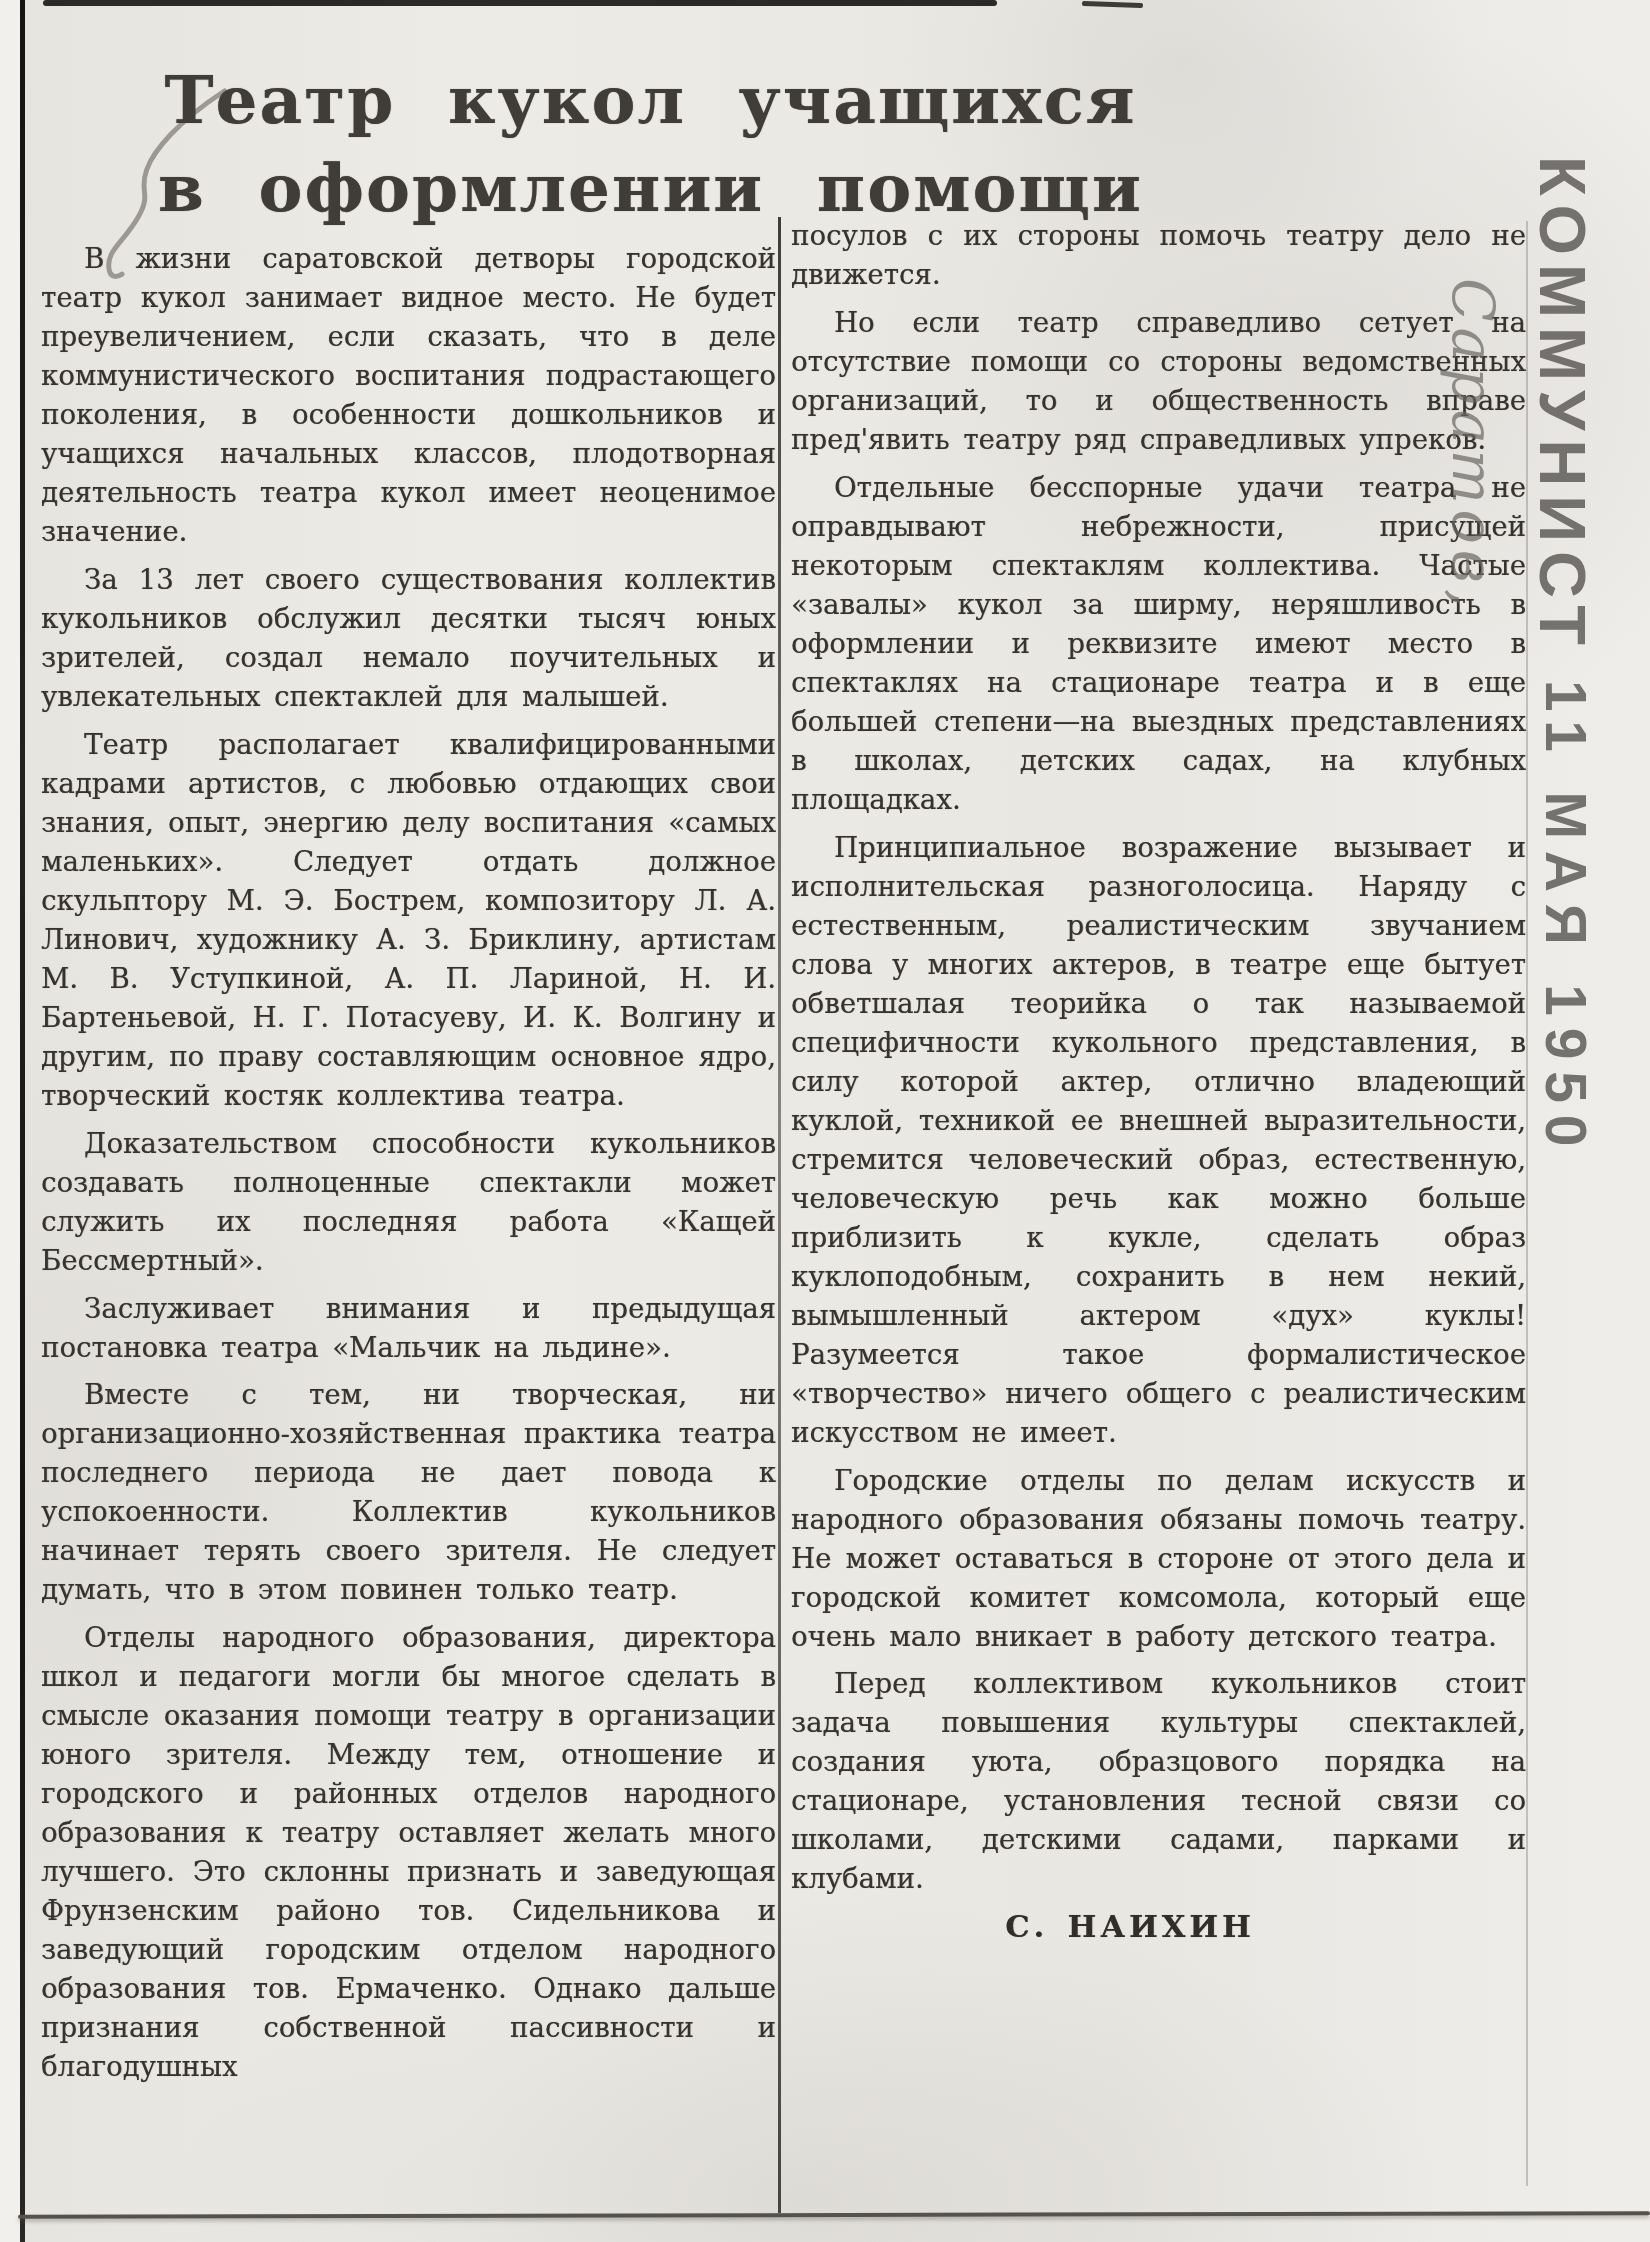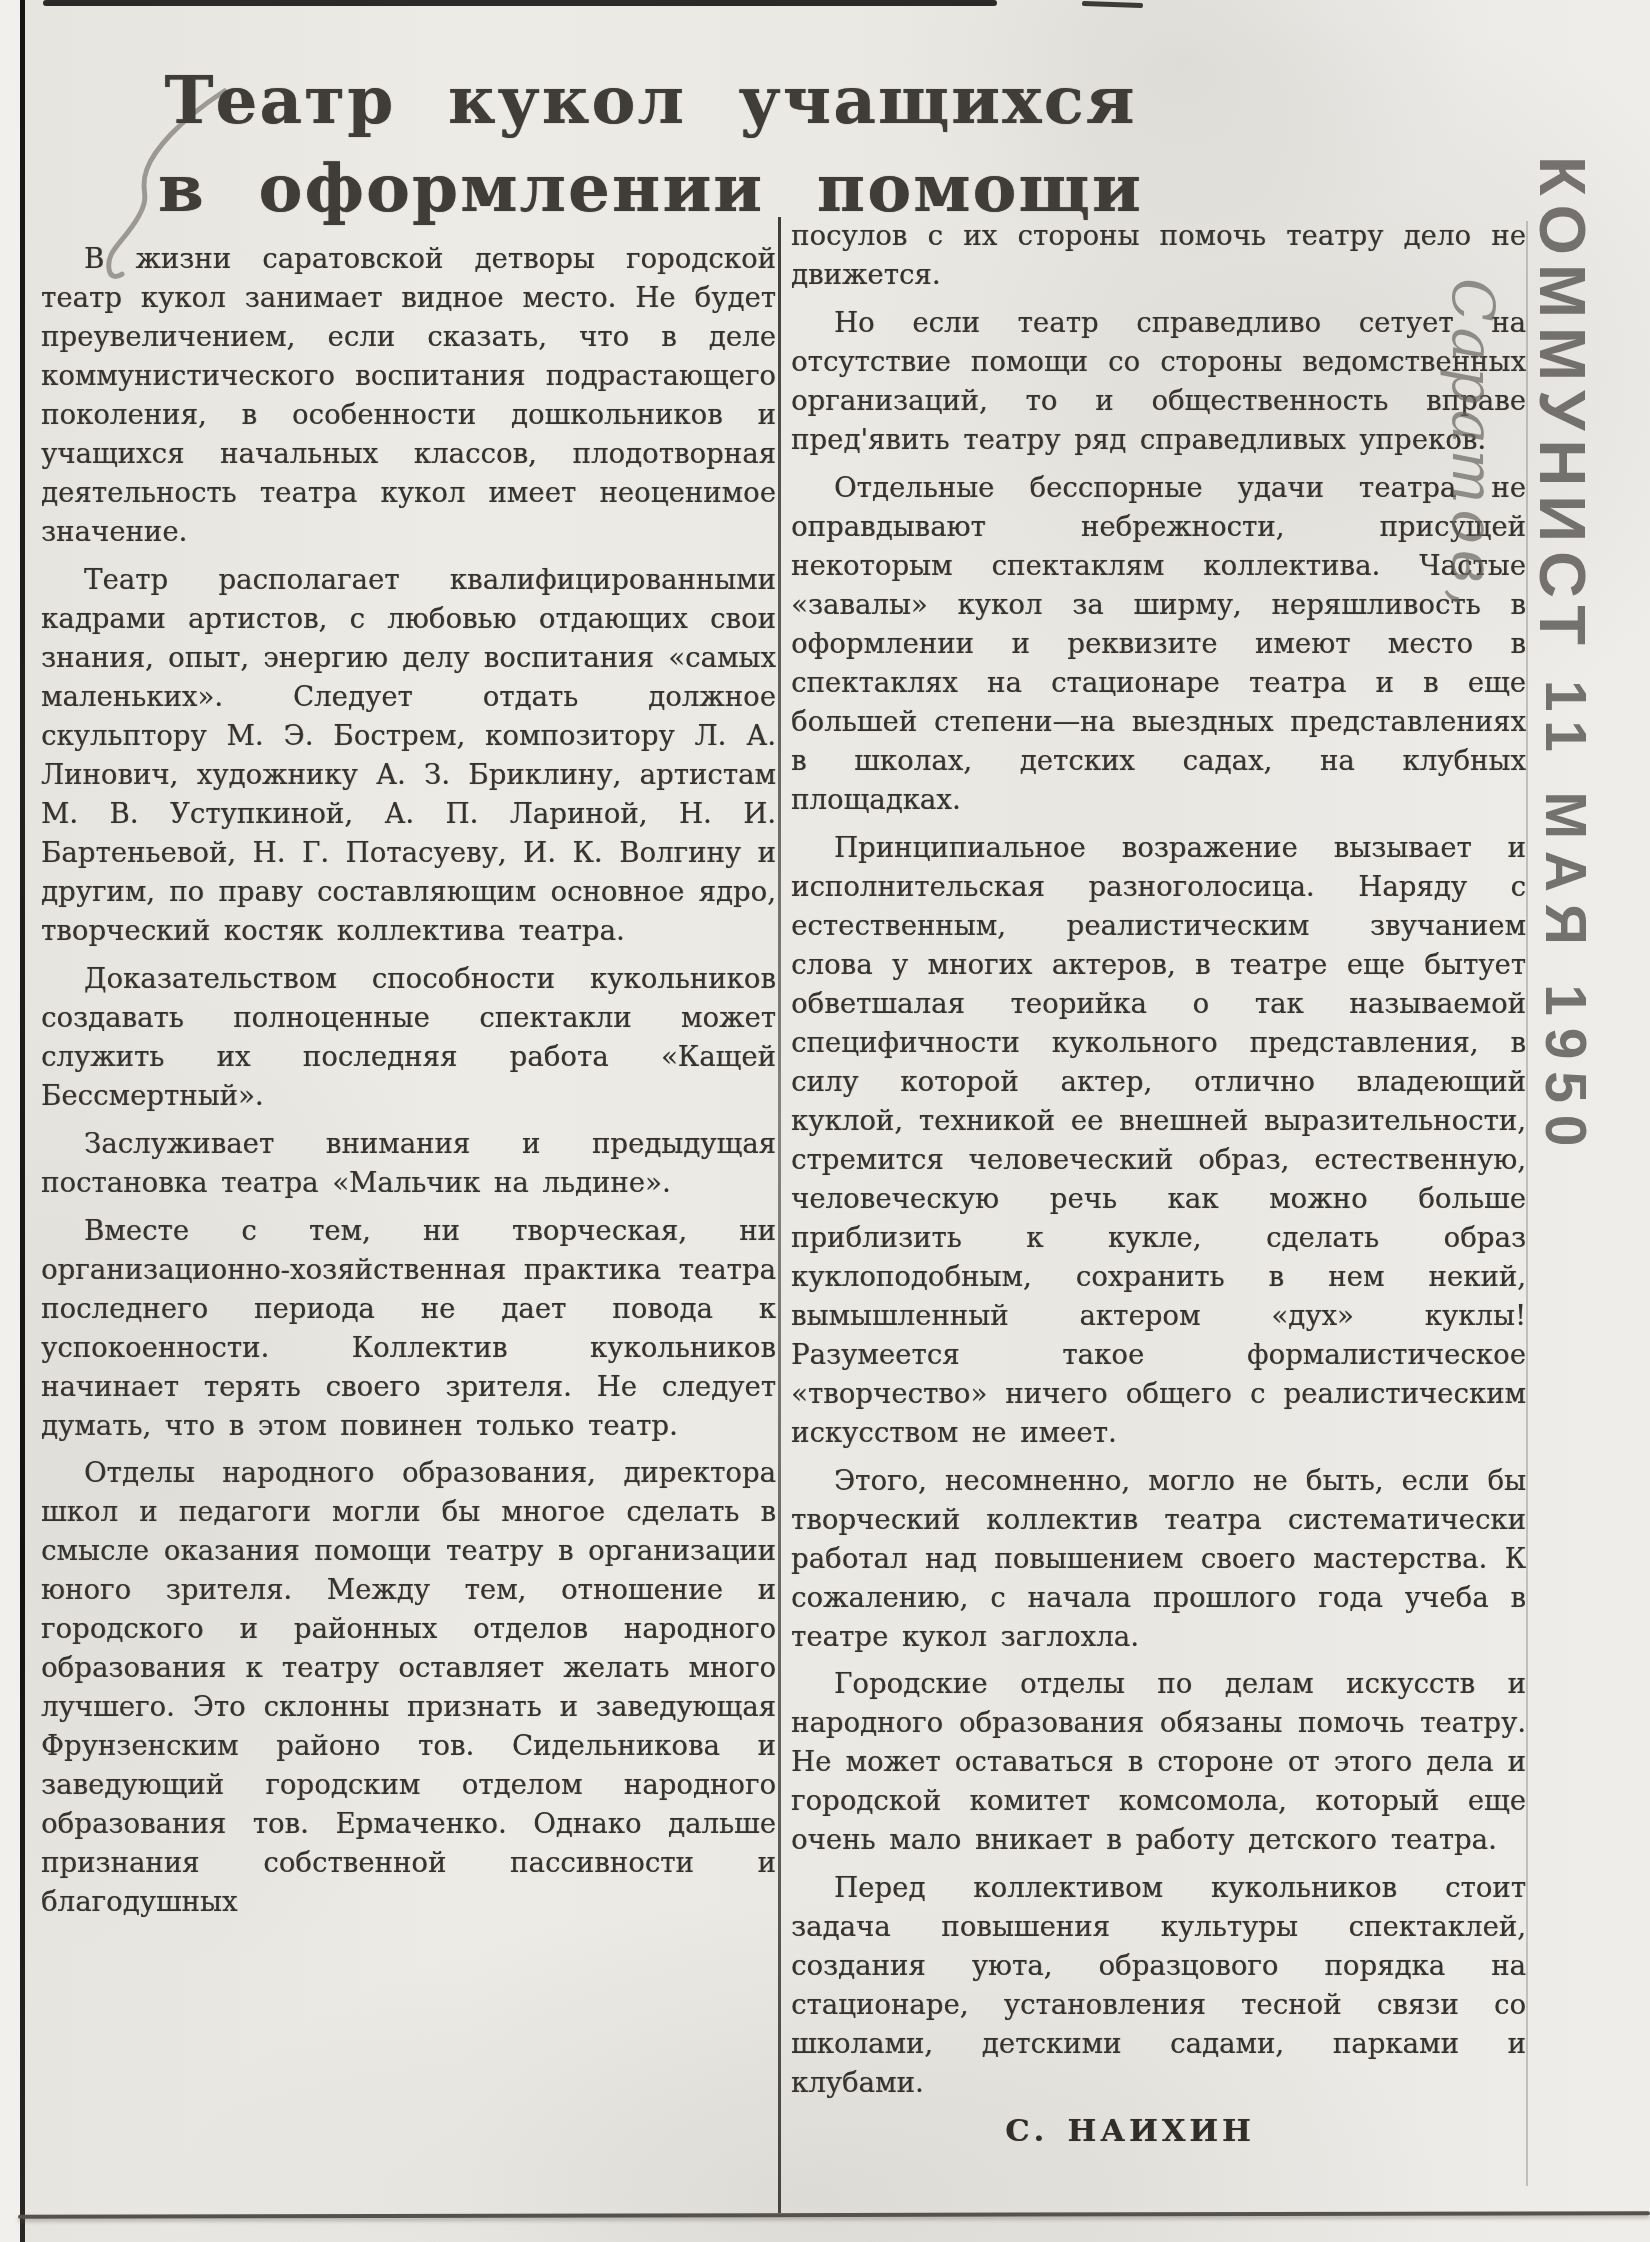--- a/index.html
+++ b/index.html
@@ -100,35 +100,35 @@
   </svg>
 
   <h1 class="headline">
     <span>Театр кукол учащихся</span><br>
     <span>в оформлении помощи</span>
   </h1>
 
   <div class="col col-left">
     <div class="list">
         <p class="par">В жизни саратовской детворы городской театр кукол занимает видное место. Не будет преувеличением, если сказать, что в деле коммунистического воспитания подрастающего поколения, в особенности дошкольников и учащихся начальных классов, плодотворная деятельность театра кукол имеет неоценимое значение.</p>
+        <p class="par">За 13 лет своего существования коллектив кукольников обслужил десятки тысяч юных зрителей, создал немало поучительных и увлекательных спектаклей для малышей.</p>
         <p class="par">Театр располагает квалифицированными кадрами артистов, с любовью отдающих свои знания, опыт, энергию делу воспитания «самых маленьких». Следует отдать должное скульптору М. Э. Бострем, композитору Л. А. Линович, художнику А. З. Бриклину, артистам М. В. Уступкиной, А. П. Лариной, Н. И. Бартеньевой, Н. Г. Потасуеву, И. К. Волгину и другим, по праву составляющим основное ядро, творческий костяк коллектива театра.</p>
         <p class="par">Доказательством способности кукольников создавать полноценные спектакли может служить их последняя работа «Кащей Бессмертный».</p>
         <p class="par">Заслуживает внимания и предыдущая постановка театра «Мальчик на льдине».</p>
         <p class="par">Вместе с тем, ни творческая, ни организационно-хозяйственная практика театра последнего периода не дает повода к успокоенности. Коллектив кукольников начинает терять своего зрителя. Не следует думать, что в этом повинен только театр.</p>
         <p class="par">Отделы народного образования, директора школ и педагоги могли бы многое сделать в смысле оказания помощи театру в организации юного зрителя. Между тем, отношение и городского и районных отделов народного образования к театру оставляет желать много лучшего. Это склонны признать и заведующая Фрунзенским районо тов. Сидельникова и заведующий городским отделом народного образования тов. Ермаченко. Однако дальше признания собственной пассивности и благодушных</p>
       </div>
   </div>
 
   <div class="col col-right">
     <div class="list">
         <p class="par">посулов с их стороны помочь театру дело не движется.</p>
         <p class="par">Но если театр справедливо сетует на отсутствие помощи со стороны ведомственных организаций, то и общественность вправе пред'явить театру ряд справедливых упреков.</p>
         <p class="par">Отдельные бесспорные удачи театра не оправдывают небрежности, присущей некоторым спектаклям коллектива. Частые «завалы» кукол за ширму, неряшливость в оформлении и реквизите имеют место в спектаклях на стационаре театра и в еще большей степени—на выездных представлениях в школах, детских садах, на клубных площадках.</p>
         <p class="par">Принципиальное возражение вызывает и исполнительская разноголосица. Наряду с естественным, реалистическим звучанием слова у многих актеров, в театре еще бытует обветшалая теорийка о так называемой специфичности кукольного представления, в силу которой актер, отлично владеющий куклой, техникой ее внешней выразительности, стремится человеческий образ, естественную, человеческую речь как можно больше приблизить к кукле, сделать образ куклоподобным, сохранить в нем некий, вымышленный актером «дух» куклы! Разумеется такое формалистическое «творчество» ничего общего с реалистическим искусством не имеет.</p>
-        <p class="par">Этого, несомненно, могло не быть, если бы творческий коллектив театра систематически работал над повышением своего мастерства. К сожалению, с начала прошлого года учеба в театре кукол заглохла.</p>
         <p class="par">Городские отделы по делам искусств и народного образования обязаны помочь театру. Не может оставаться в стороне от этого дела и городской комитет комсомола, который еще очень мало вникает в работу детского театра.</p>
         <p class="par">Перед коллективом кукольников стоит задача повышения культуры спектаклей, создания уюта, образцового порядка на стационаре, установления тесной связи со школами, детскими садами, парками и клубами.</p>
       </div>
     <div class="signature">С. НАИХИН</div>
   </div>
 
   <div class="divider"></div>
   <div class="col-right-border"></div>
   <div class="rule-bottom"></div>
 

